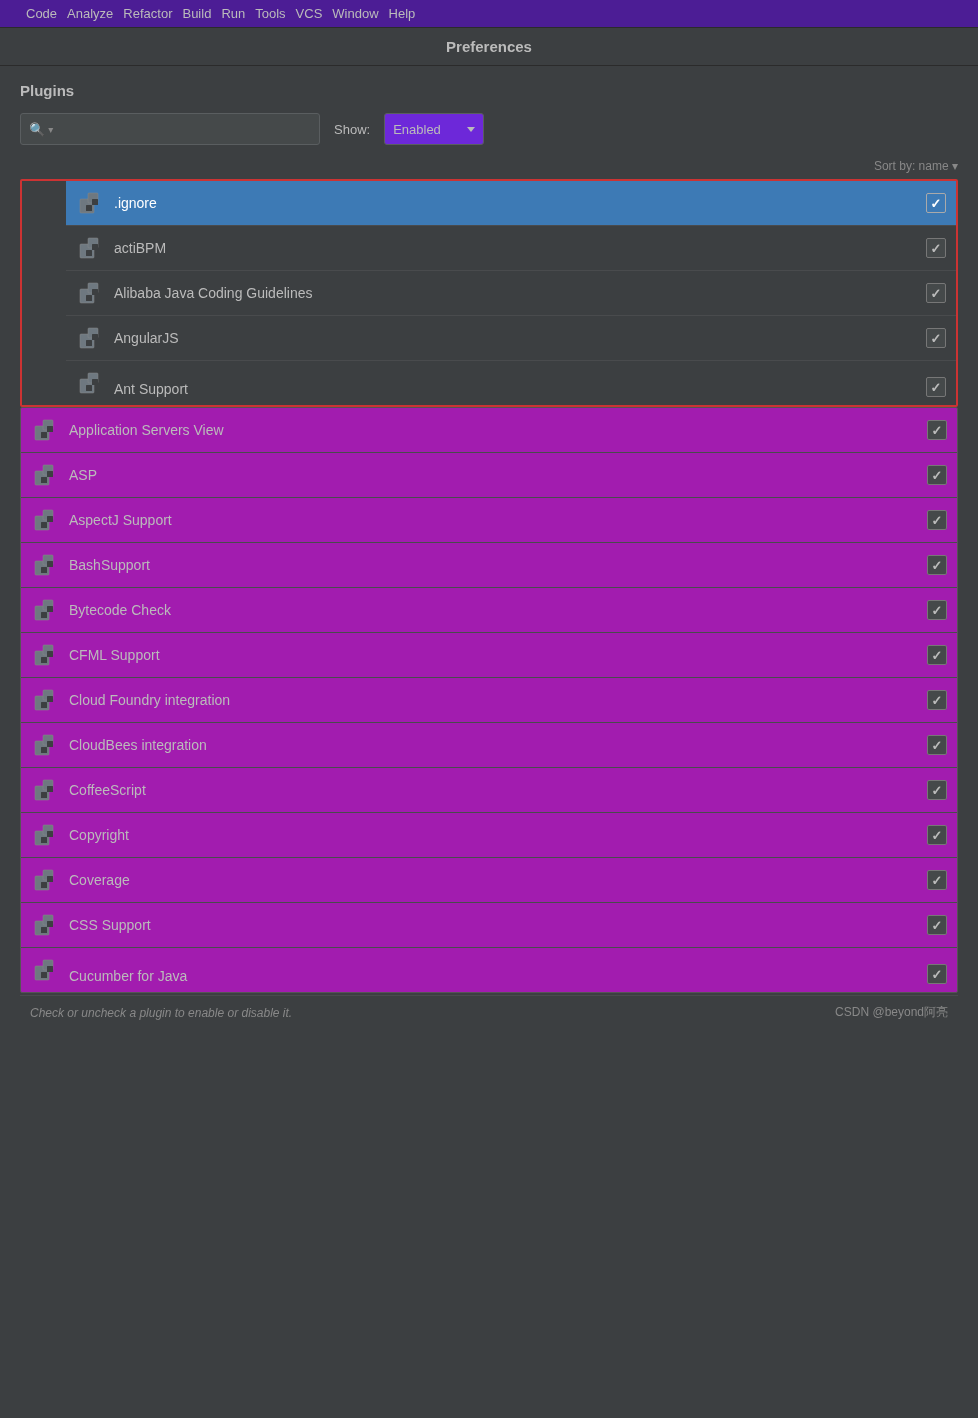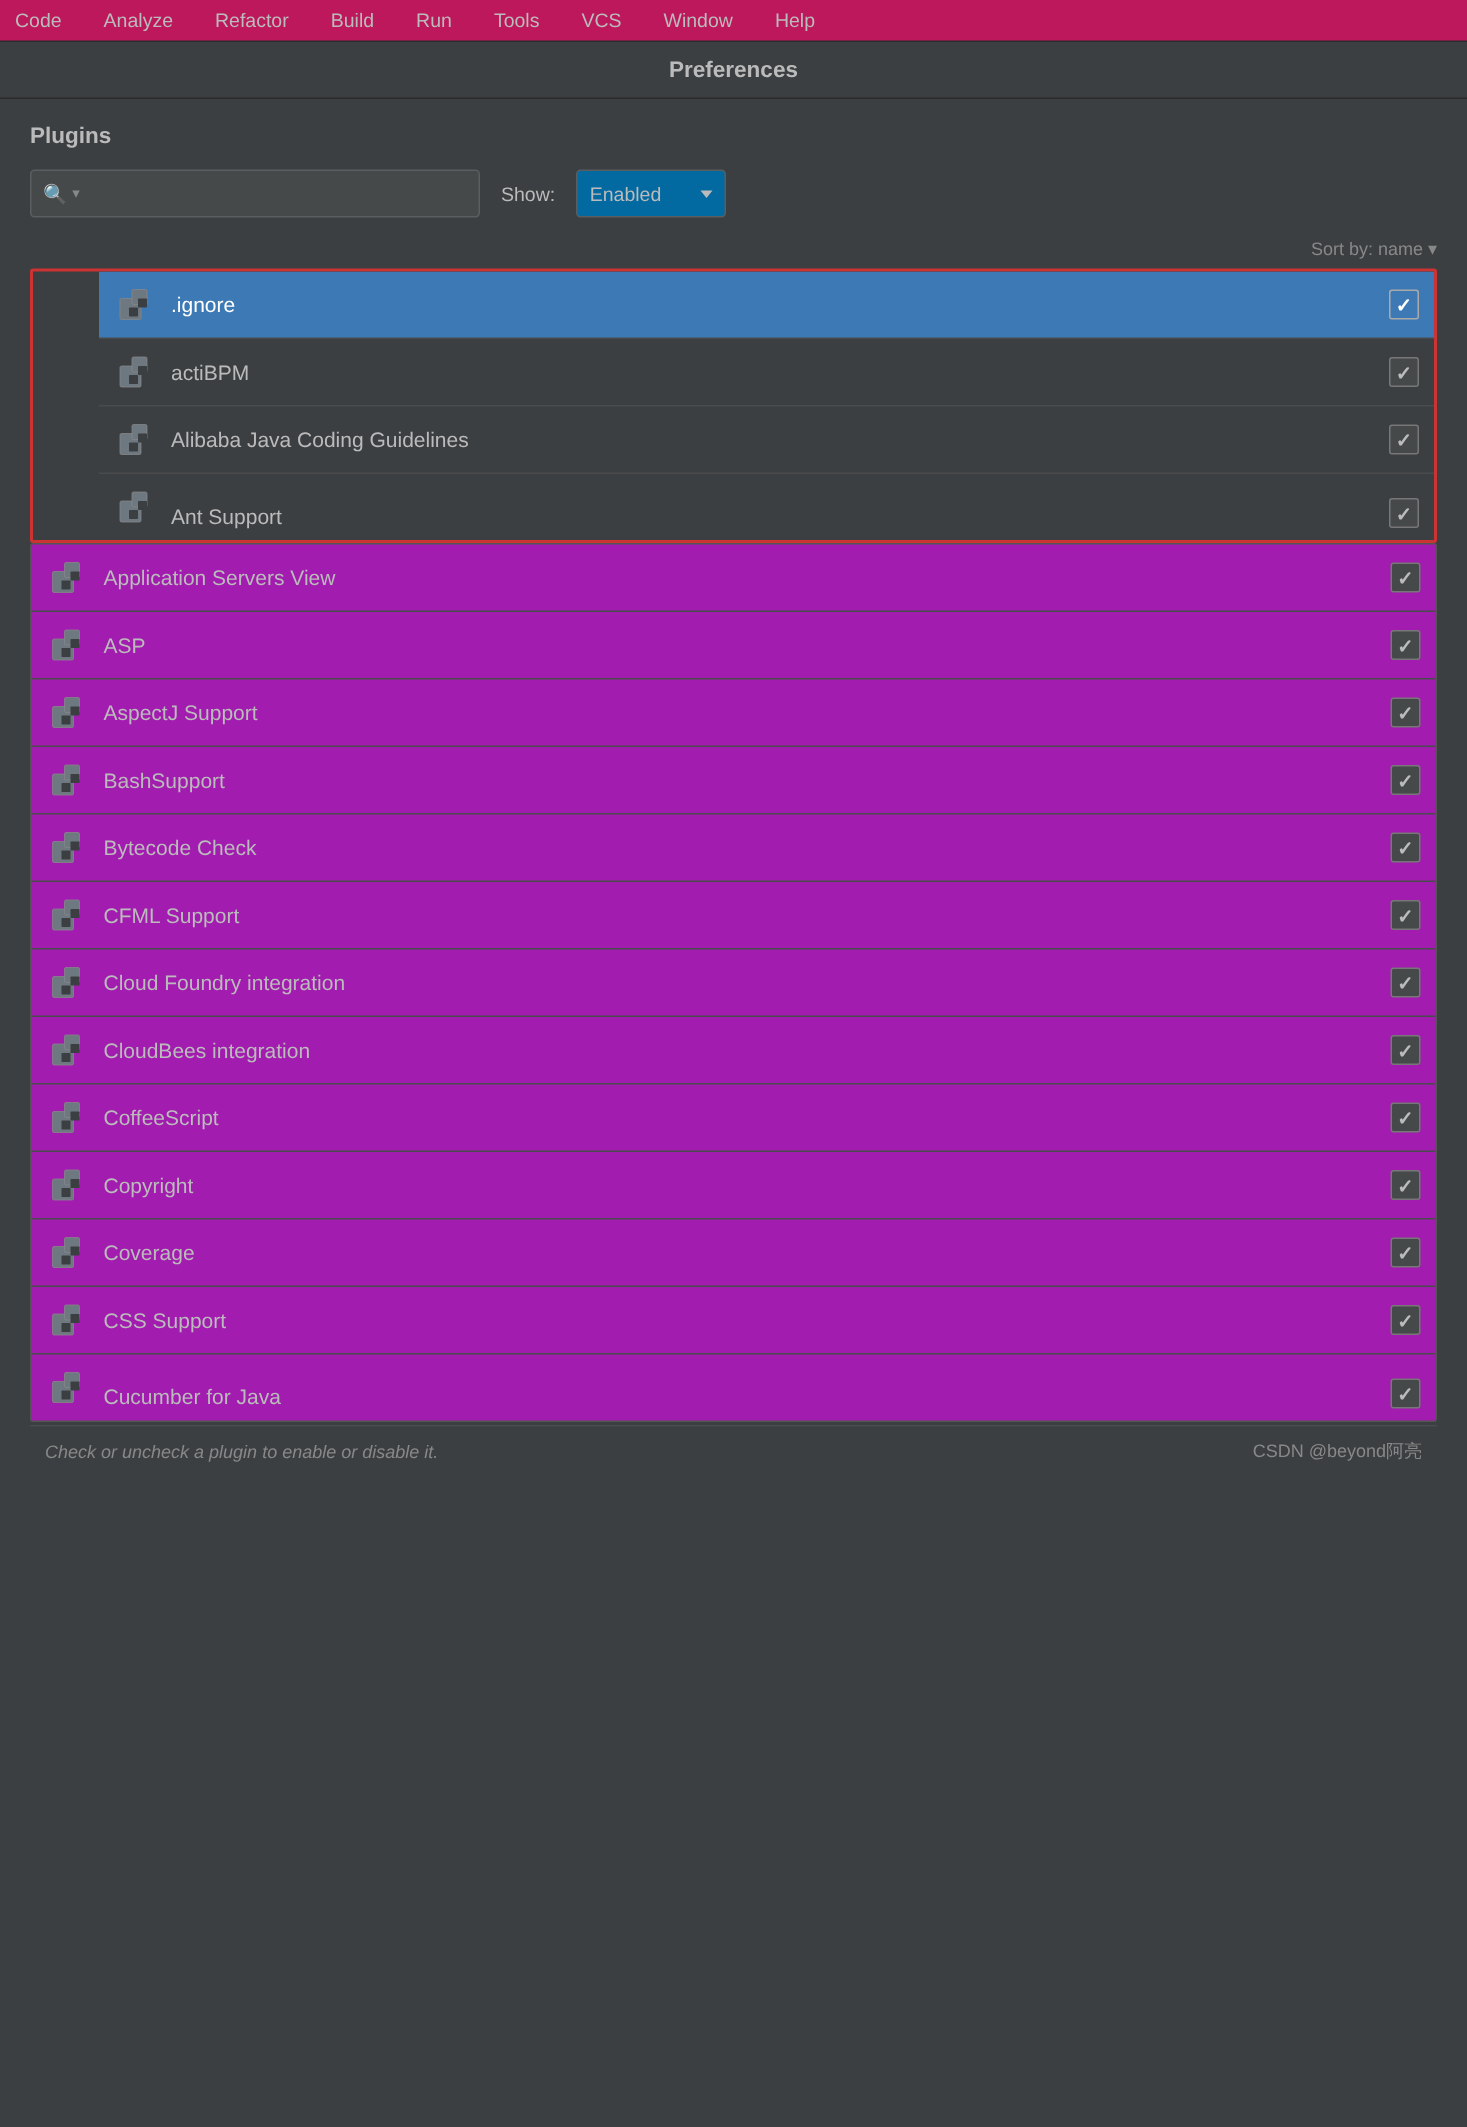--- a/index.html
+++ b/index.html
@@ -12,26 +12,26 @@
       width: 978px;
       min-height: 1418px;
       background-color: #3c3f41;
       font-family: -apple-system, BlinkMacSystemFont, "Segoe UI", Arial, sans-serif;
       color: #bbbbbb;
       display: flex;
       flex-direction: column;
     }
 
     .menu-bar {
-      background-color: #be185d;
+      background-color: #4c1d95;
       display: flex;
       align-items: center;
       height: 28px;
-      padding: 0 10px;
-      gap: 28px;
+      padding: 0 26px;
+      gap: 10px;
       border-bottom: 1px solid #2b2b2b;
     }
 
     .menu-bar span {
       font-size: 13px;
       color: #bbbbbb;
       cursor: pointer;
     }
 
     .preferences-title-bar {
@@ -95,21 +95,21 @@
     }
 
     .show-label {
       font-size: 13px;
       color: #bbbbbb;
     }
 
     .show-dropdown {
       display: flex;
       align-items: center;
-      background-color: #0369a1;
+      background-color: #6d28d9;
       border: 1px solid #5a5e60;
       border-radius: 3px;
       padding: 4px 8px;
       height: 32px;
       gap: 6px;
       cursor: pointer;
       font-size: 13px;
       color: #bbbbbb;
       min-width: 100px;
       justify-content: space-between;
@@ -327,20 +327,32 @@
         </div>
         <div class="plugin-item">
           <div class="plugin-icon">
             <svg viewBox="0 0 24 24" fill="none" xmlns="http://www.w3.org/2000/svg">
       <rect x="2" y="8" width="14" height="14" rx="1" fill="#6e7880" stroke="#888" stroke-width="0.5"></rect>
       <rect x="10" y="2" width="10" height="10" rx="1" fill="#6e7880" stroke="#888" stroke-width="0.5"></rect>
       <rect x="14" y="8" width="6" height="6" rx="0.5" fill="#3c3f41"></rect>
       <rect x="8" y="14" width="6" height="6" rx="0.5" fill="#3c3f41"></rect>
     </svg>
           </div>
+          <span class="plugin-name">AngularJS</span>
+          <div class="plugin-checkbox checked"></div>
+        </div>
+        <div class="plugin-item">
+          <div class="plugin-icon">
+            <svg viewBox="0 0 24 24" fill="none" xmlns="http://www.w3.org/2000/svg">
+      <rect x="2" y="8" width="14" height="14" rx="1" fill="#6e7880" stroke="#888" stroke-width="0.5"></rect>
+      <rect x="10" y="2" width="10" height="10" rx="1" fill="#6e7880" stroke="#888" stroke-width="0.5"></rect>
+      <rect x="14" y="8" width="6" height="6" rx="0.5" fill="#3c3f41"></rect>
+      <rect x="8" y="14" width="6" height="6" rx="0.5" fill="#3c3f41"></rect>
+    </svg>
+          </div>
           <span class="plugin-name">Ant Support</span>
           <div class="plugin-checkbox checked"></div>
         </div>
       </div>
   </div>
 
   <div class="plugins-list-outer">
     <div id="plugins-list-rest">
         <div class="plugin-item">
           <div class="plugin-icon">

